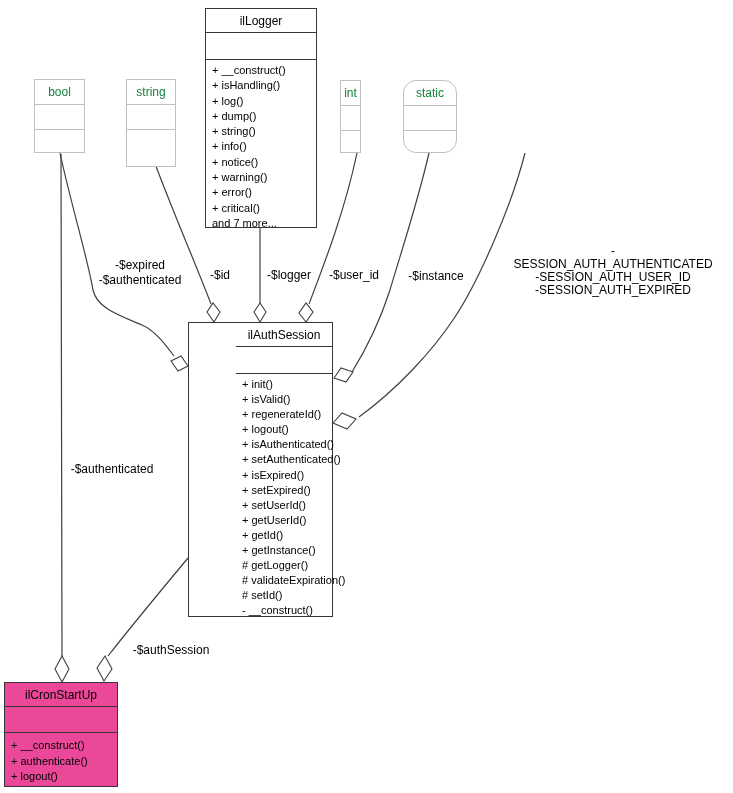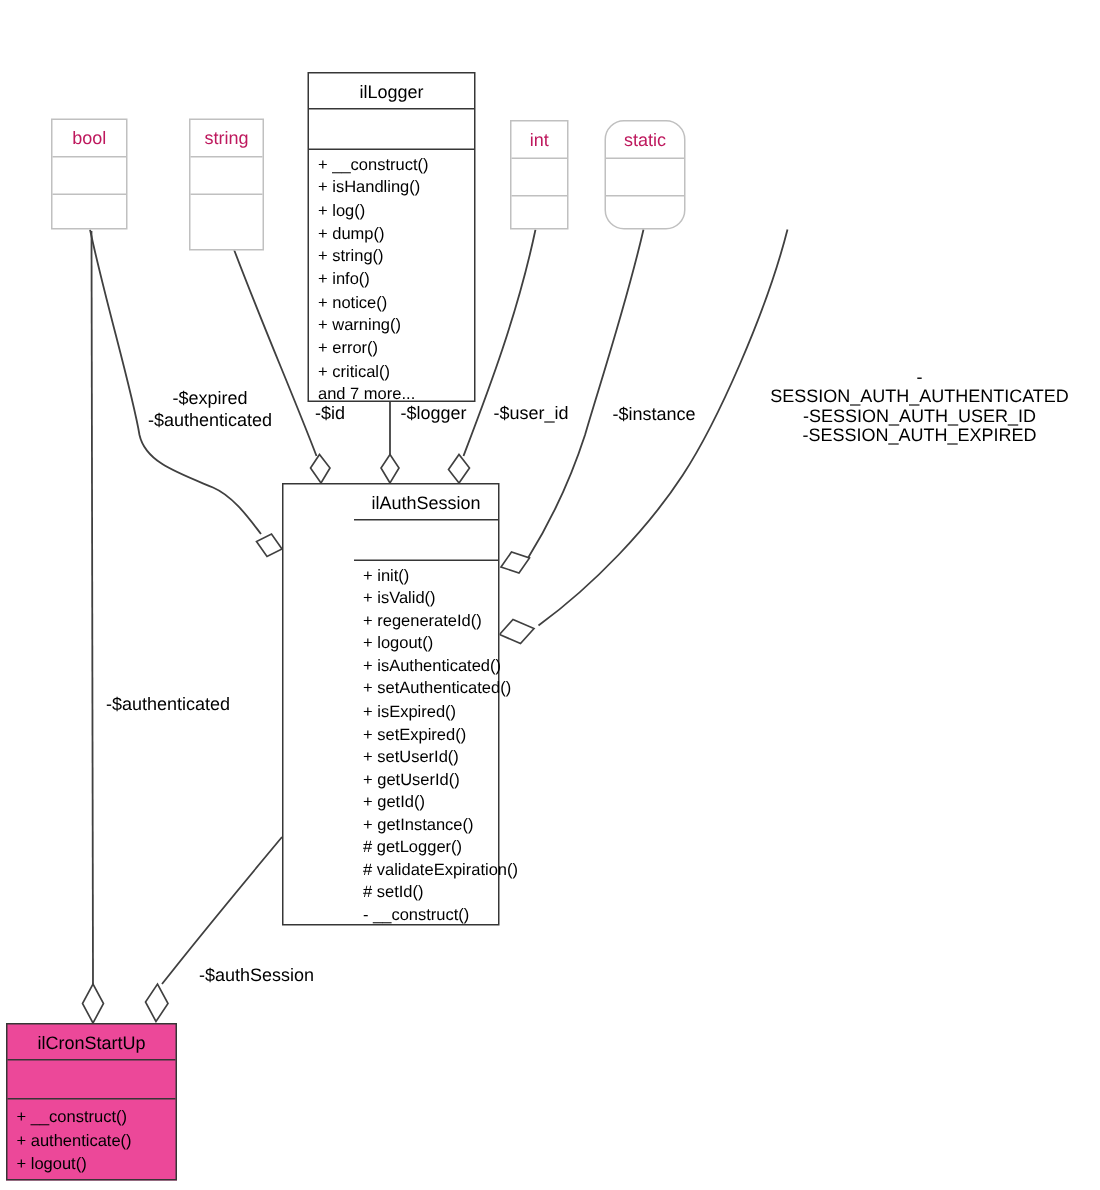--- a/index.html
+++ b/index.html
@@ -12,41 +12,41 @@
   .cls .t{height:23px;border-bottom:1.5px solid #363636;display:flex;align-items:center;
           justify-content:center;font-size:12px;color:#000;}
   .cls .e{border-bottom:1.5px solid #363636;}
   .cls .m{padding:3px 4px 0 6px;font-size:11px;color:#000;}
   .cls .m div{white-space:nowrap;}
   .cls.main{background:#ec4899;}
 
   
   .ref{position:absolute;background:#ffffff;border:1px solid #c0c0c0;box-sizing:border-box;}
   .ref .t{height:24px;border-bottom:1px solid #c0c0c0;display:flex;align-items:center;
-          justify-content:center;font-size:12px;color:#be185d;}
+          justify-content:center;font-size:12px;color:#15803d;}
   .ref .r1{height:24px;border-bottom:1px solid #c0c0c0;}
 
   
   .lbl{position:absolute;transform:translate(-50%,-50%);font-size:12px;line-height:14px;
        color:#000;white-space:pre-line;text-align:center;}
 
   
-  #box-illogger{left:205px;top:8px;width:112px;height:220px;margin-top:40px;}
+  #box-illogger{left:205px;top:8px;width:112px;height:220px;}
   #box-illogger .e{height:26px;}
   #box-illogger .m{line-height:15.3px;}
   #box-ilauthsession{left:188px;top:322px;width:145px;height:295px;padding-left:47px;}
   #box-ilauthsession .e{height:26px;}
   #box-ilauthsession .m{line-height:15.1px;}
   #box-ilcronstartup{left:4px;top:682px;width:114px;height:105px;}
   #box-ilcronstartup .e{height:25px;}
   #box-ilcronstartup .m{line-height:15.5px;padding-top:5px;}
 
   #box-bool{left:34px;top:79px;width:51px;height:74px;}
   #box-string{left:126px;top:79px;width:50px;height:88px;}
-  #box-int{left:340px;top:80px;width:39px;height:73px;}
+  #box-int{left:340px;top:80px;width:21px;height:73px;}
   #box-static{left:403px;top:80px;width:54px;height:73px;border-radius:13px;}
   #box-const{left:499px;top:80px;width:54px;height:73px;}
 
   #lbl-expired-auth{left:140px;top:273px;line-height:15px;}
   #lbl-id{left:220px;top:275px;}
   #lbl-logger{left:289px;top:275px;}
   #lbl-userid{left:354px;top:275px;}
   #lbl-instance{left:436px;top:276px;}
   #lbl-session-consts{left:613px;top:271px;line-height:13px;}
   #lbl-authenticated{left:112px;top:469px;}

